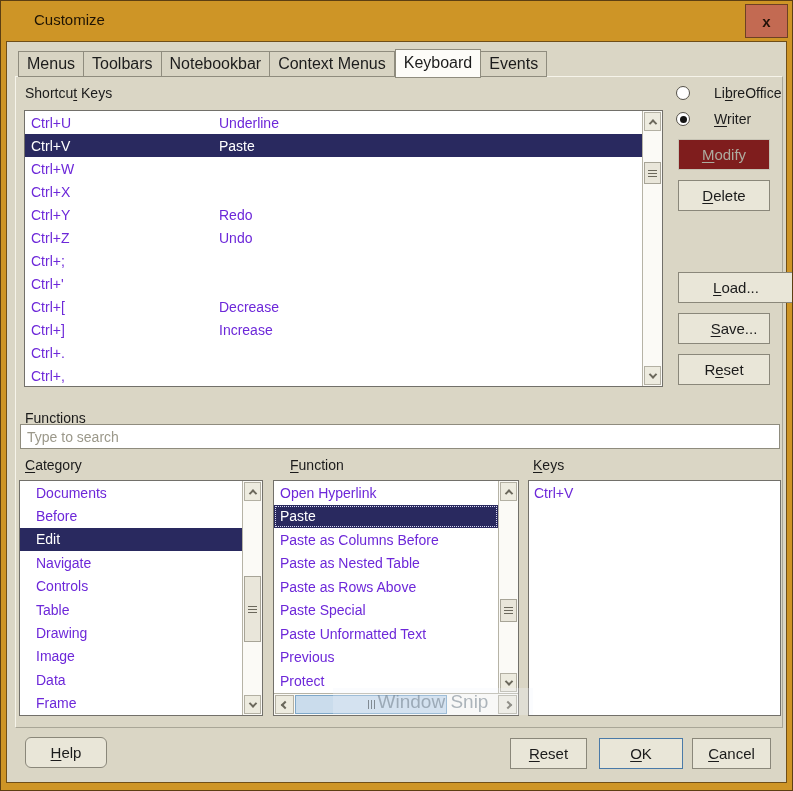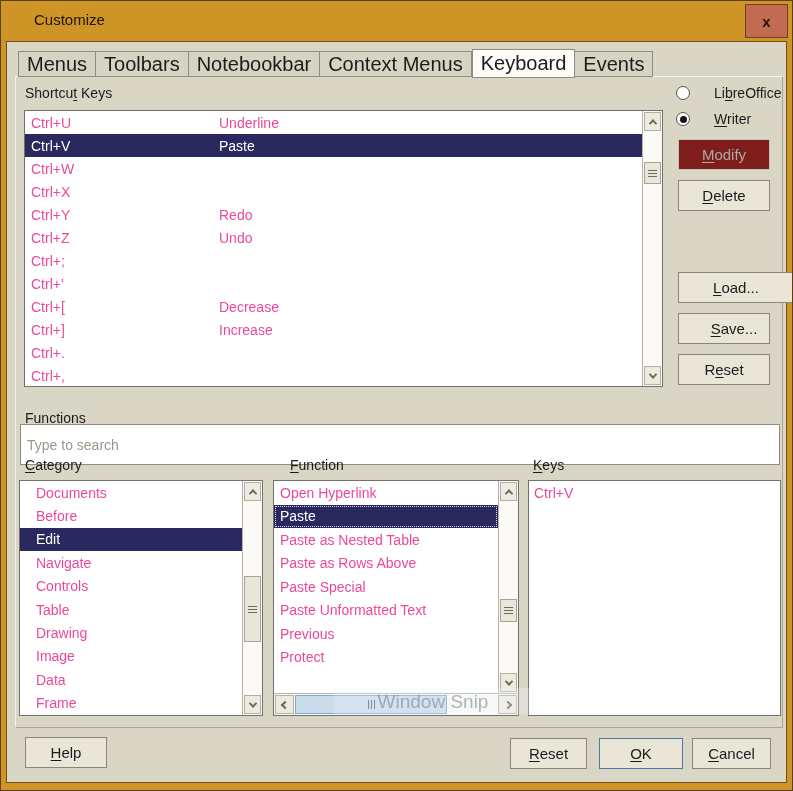--- a/index.html
+++ b/index.html
@@ -5,31 +5,31 @@
   html,body{margin:0;padding:0;background:#888;}
   *{box-sizing:border-box;font-family:"Liberation Sans","DejaVu Sans",sans-serif;}
   .window{position:relative;width:793px;height:791px;background:#CE9526;border:1px solid #5d3f12;overflow:hidden;}
   .titlebar{position:absolute;left:0;top:0;right:0;height:40px;color:#1f1404;}
   .title{position:absolute;left:33px;top:10px;font-size:15px;}
   .close-btn{position:absolute;left:744px;top:3px;width:43px;height:34px;background:#C36A52;border:1px solid #6e4024;display:flex;align-items:center;justify-content:center;cursor:default;}
   .close-btn span{font-size:15px;font-weight:bold;color:#241309;line-height:1;}
   .dialog{position:absolute;left:5px;top:40px;width:781px;height:742px;background:#DAD6C5;border:1px solid #6f4e18;}
   
   .tabstrip{position:absolute;left:11px;top:6px;height:29px;display:flex;align-items:flex-end;z-index:3;}
-  .tab{height:26px;padding:0 8px;display:flex;align-items:center;font-size:20px;color:#1c1c1c;background:#D8D4C3;border:1px solid #8f8c7e;border-left-width:0;}
+  .tab{height:26px;padding:0 8px;display:flex;align-items:center;font-size:16px;color:#1c1c1c;background:#D8D4C3;border:1px solid #8f8c7e;border-left-width:0;}
   .tab:first-child{border-left-width:1px;}
   .tab.selected{height:29px;background:#FDFCF8;border-left-width:1px;margin-bottom:-1px;padding-bottom:1px;z-index:4;position:relative;}
   
   .panel{position:absolute;left:8px;top:34px;width:768px;height:652px;border:1px solid;border-color:#f6f4ea #a9a697 #a9a697 #f6f4ea;background:#DAD6C5;}
   .lbl{position:absolute;font-size:14px;color:#1b1b1b;white-space:nowrap;}
   u{text-decoration:underline;text-underline-offset:2px;}
   
   .listbox{position:absolute;background:#fff;border:1px solid #72706a;overflow:hidden;}
   .rows{position:absolute;left:0;top:0;right:20px;bottom:0;}
-  .row{display:flex;align-items:center;height:23px;font-size:14px;color:#ec4899;white-space:nowrap;cursor:default;}
+  .row{display:flex;align-items:center;height:23px;font-size:14px;color:#6d28d9;white-space:nowrap;cursor:default;}
   .sk-row{display:grid;grid-template-columns:188px 1fr;padding-left:6px;}
   .row.selected{background:#29295F;color:#fff;}
   .cat-row{padding-left:16px;height:23.4px;}
   .fn-row{padding-left:6px;height:23.5px;}
   .fn-row.selected{outline:1px dotted #d8d9f2;outline-offset:-2px;}
   .key-row{padding-left:5px;}
   
   .vscroll{position:absolute;top:0;right:0;bottom:0;width:20px;background:#FBFAF6;border-left:1px solid #b6b3a6;}
   .sbtn{position:absolute;left:1px;right:1px;height:19px;background:#EDEBDF;border:1px solid #b3b0a3;display:flex;align-items:center;justify-content:center;}
   .sbtn.top{top:1px;} .sbtn.bottom{bottom:1px;}
@@ -202,21 +202,21 @@
         </div>
       <div class="btn" style="left:662px;top:236px;width:92px;height:31px;padding-left:20px;">
           <span><span></span><u>S</u><span>ave...</span></span>
         </div>
       <div class="btn" style="left:662px;top:277px;width:92px;height:31px;">
           <span><span>R</span><u>e</u><span>set</span></span>
         </div>
 
       <span class="lbl" style="left:9px;top:323px;margin-top:10px;"><span>F</span><u>u</u><span>nctions</span></span>
 
-      <input class="search" style="left: 4px; top: 347px; width: 760px; height: 41px;" placeholder="Type to search">
+      <input class="search" style="left: 4px; top: 347px; width: 760px; height: 25px;" placeholder="Type to search">
 
       <span class="lbl" style="left:9px;top:380px;"><span></span><u>C</u><span>ategory</span></span>
       <span class="lbl" style="left:274px;top:380px;"><span></span><u>F</u><span>unction</span></span>
       <span class="lbl" style="left:517px;top:380px;"><span></span><u>K</u><span>eys</span></span>
 
       <div class="listbox" style="left:3px;top:403px;width:244px;height:236px;">
         <div class="rows">
 
             <div class="row cat-row">
               <span>Documents</span>
@@ -276,20 +276,23 @@
         <div class="rows" style="bottom:22px;">
 
             <div class="row fn-row">
               <span>Open Hyperlink</span>
             </div>
 
             <div class="row fn-row selected">
               <span>Paste</span>
             </div>
 
+            <div class="row fn-row">
+              <span>Paste as Columns Before</span>
+            </div>
 
             <div class="row fn-row">
               <span>Paste as Nested Table</span>
             </div>
 
             <div class="row fn-row">
               <span>Paste as Rows Above</span>
             </div>
 
             <div class="row fn-row">
@@ -342,21 +345,21 @@
 
         </div>
       </div>
 
       <div class="watermark" style="left:317px;top:611px;width:200px;height:27px;">
           <span>Window Snip</span>
         </div>
 
     </div>
 
-    <div class="btn" style="left:18px;top:695px;width:82px;height:31px;">
+    <div class="btn" style="left:18px;top:695px;width:82px;height:31px;border-radius:6px;">
         <span><span></span><u>H</u><span>elp</span></span>
       </div>
     <div class="btn" style="left:503px;top:696px;width:77px;height:31px;">
         <span><span></span><u>R</u><span>eset</span></span>
       </div>
     <div class="btn focus" style="left:592px;top:696px;width:84px;height:31px;">
         <span><span></span><u>O</u><span>K</span></span>
       </div>
     <div class="btn" style="left:685px;top:696px;width:79px;height:31px;">
         <span><span></span><u>C</u><span>ancel</span></span>

